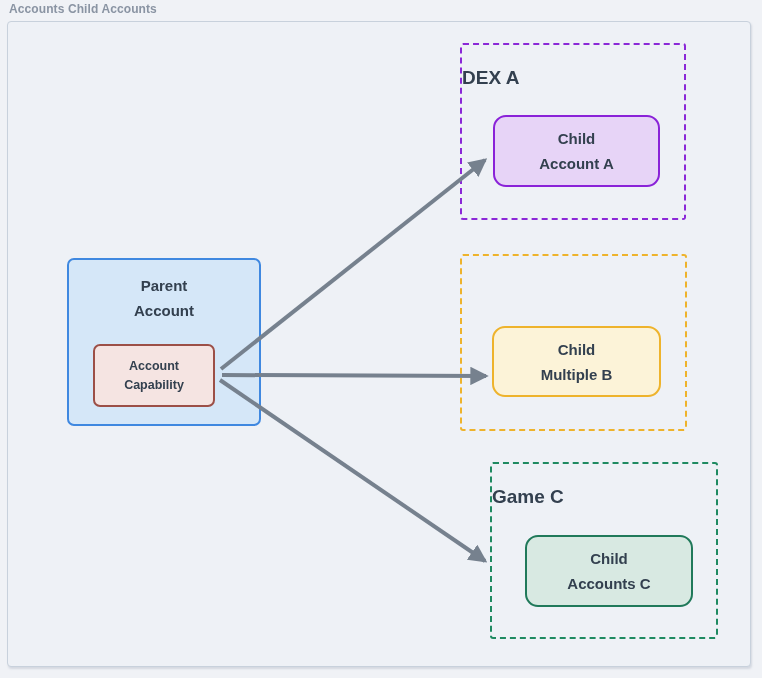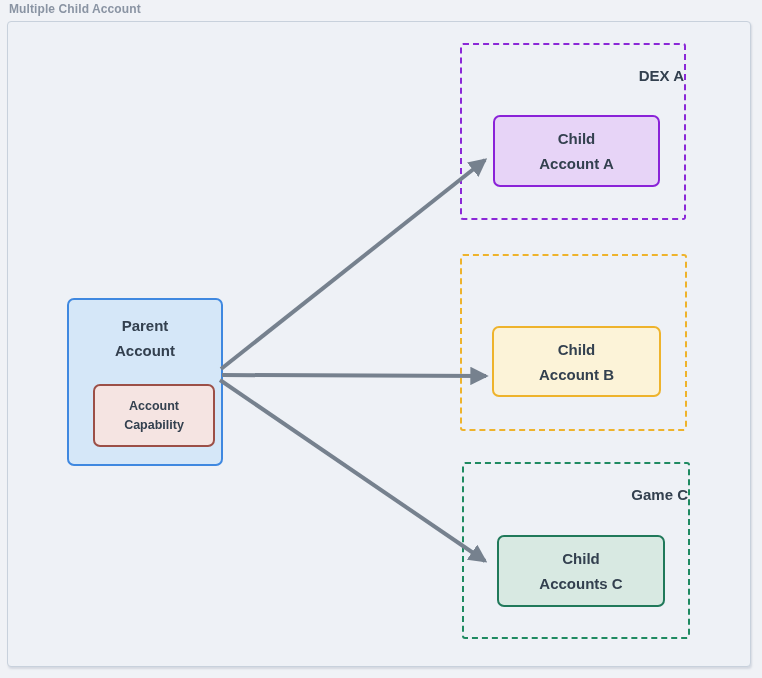--- a/index.html
+++ b/index.html
@@ -46,24 +46,23 @@
     border: 1px solid var(--canvas-border);
     border-radius: 4px;
     box-shadow: 1px 2px 2px rgba(160,170,185,0.35);
   }
   .node {
     position: absolute;
     border-radius: 7px;
     border: 2px solid;
   }
   .parent-node {
-    left: 67px; top: 258px; width: 156px; height: 168px;
+    left: 67px; top: 258px; width: 194px; height: 168px;
     background: var(--parent-fill);
     border-color: var(--parent-border);
-    margin-top: 40px;
   }
   .parent-label {
     padding-top: 13px;
     text-align: center;
     font-size: 15px; line-height: 25px; font-weight: 600;
   }
   .capability-node {
     position: absolute;
     left: 24px; top: 84px; width: 122px; height: 63px;
     background: var(--capability-fill);
@@ -73,50 +72,50 @@
     text-align: center;
     font-size: 12.5px; line-height: 19px; font-weight: 600;
   }
   .group {
     position: absolute;
     border: 2px dashed;
     border-radius: 3px;
   }
   .group-a { left: 460px; top: 43px;  width: 226px; height: 177px; border-color: var(--group-a-border); }
   .group-b { left: 460px; top: 254px; width: 227px; height: 177px; border-color: var(--group-b-border); }
-  .group-c { left: 462px; top: 462px; width: 228px; height: 177px; border-color: var(--group-c-border); }
+  .group-c { left: 490px; top: 462px; width: 228px; height: 177px; border-color: var(--group-c-border); }
   .group-label {
     position: absolute; left: 0; right: 0; top: 22px;
-    text-align: right;
-    font-size: 15px; font-weight: 600;
+    text-align: left;
+    font-size: 19px; font-weight: 600;
   }
   .child-box {
     position: absolute;
     border: 2px solid;
-    border-radius: 7px;
+    border-radius: 13px;
     display: flex; flex-direction: column;
     align-items: center; justify-content: center;
     text-align: center;
     font-size: 15px; line-height: 25px; font-weight: 600;
   }
   .child-a { left: 31px; top: 70px; width: 167px; height: 72px; background: var(--child-a-fill); border-color: var(--child-a-border); }
   .child-b { left: 30px; top: 70px; width: 169px; height: 71px; background: var(--child-b-fill); border-color: var(--child-b-border); }
   .child-c { left: 33px; top: 71px; width: 168px; height: 72px; background: var(--child-c-fill); border-color: var(--child-c-border); }
   .arrows {
     position: absolute; left: 0; top: 0;
     width: 762px; height: 678px;
     pointer-events: none;
   }
   .arrow-line { stroke: var(--arrow-color); stroke-width: 4; }
   .arrowhead-shape { fill: var(--arrow-color); }
 </style>
 </head>
 <body>
 
-<div class="frame-title">Multiple Child Account</div>
+<div class="frame-title">Accounts Child Accounts</div>
 
 <div class="canvas"></div>
 
 <div class="node parent-node">
   <div class="parent-label">
     <div>Parent</div>
     <div>Account</div>
   </div>
   <div class="capability-node">
     <div>
@@ -130,21 +129,21 @@
   <div class="group-label">DEX A</div>
   <div class="child-box child-a">
     <div>Child</div>
     <div>Account A</div>
   </div>
 </div>
 
 <div class="group group-b">
   <div class="child-box child-b">
     <div>Child</div>
-    <div>Account B</div>
+    <div>Multiple B</div>
   </div>
 </div>
 
 <div class="group group-c">
   <div class="group-label">Game C</div>
   <div class="child-box child-c">
     <div>Child</div>
     <div>Accounts C</div>
   </div>
 </div>

